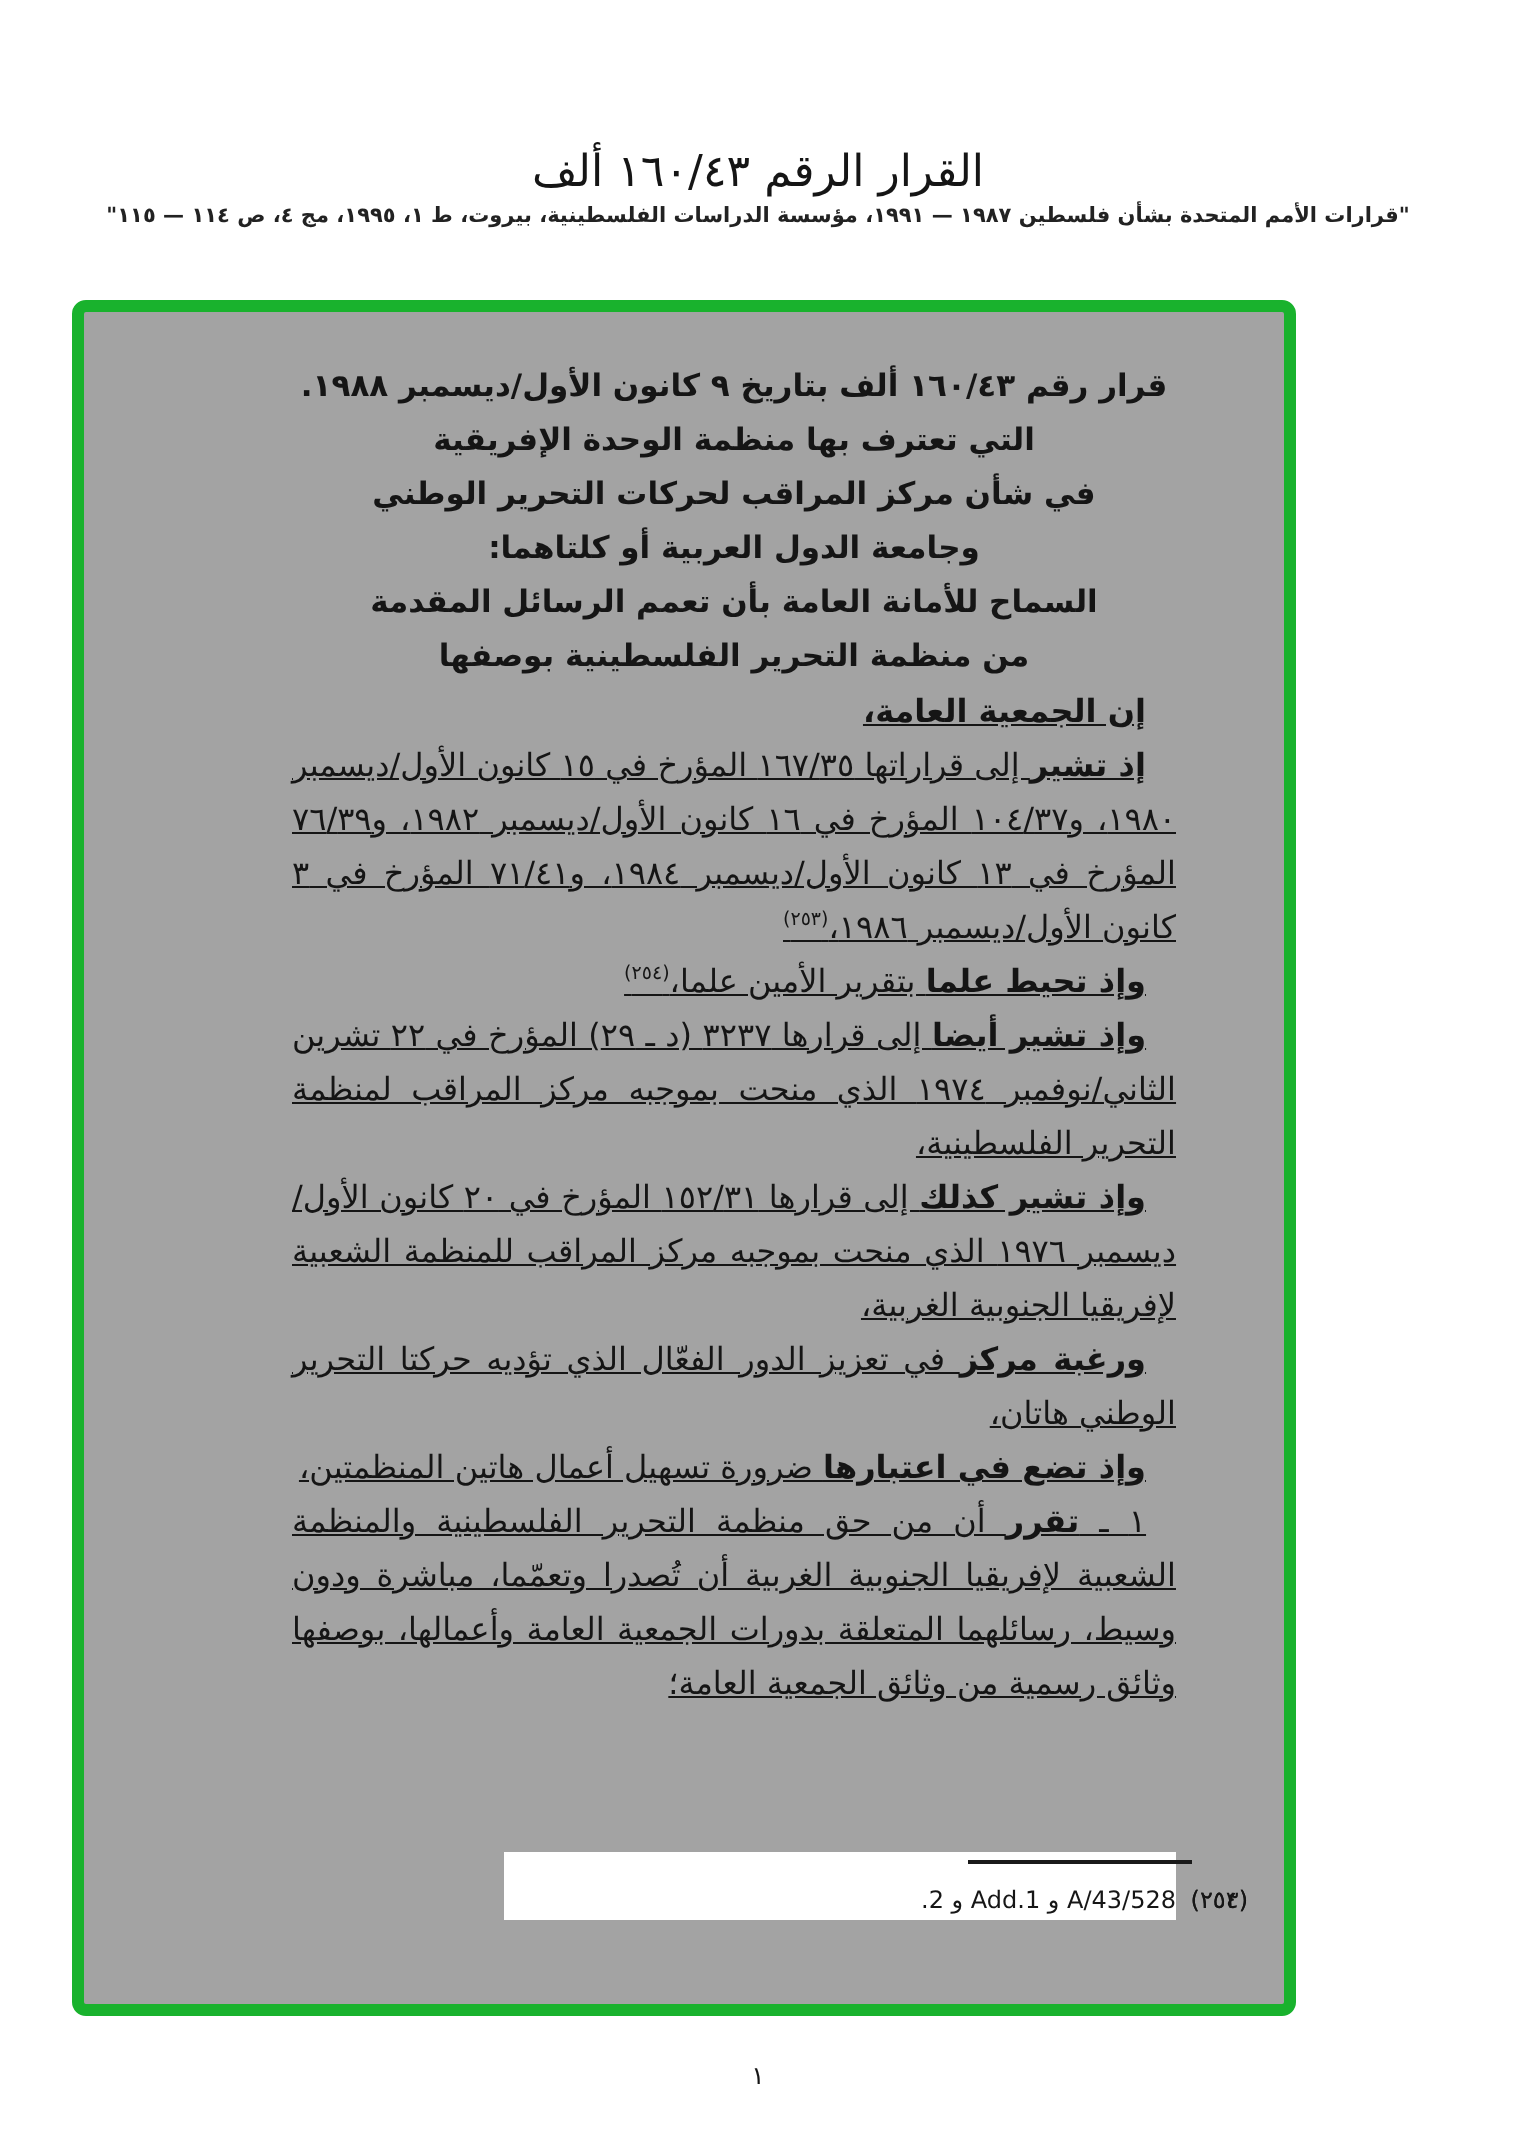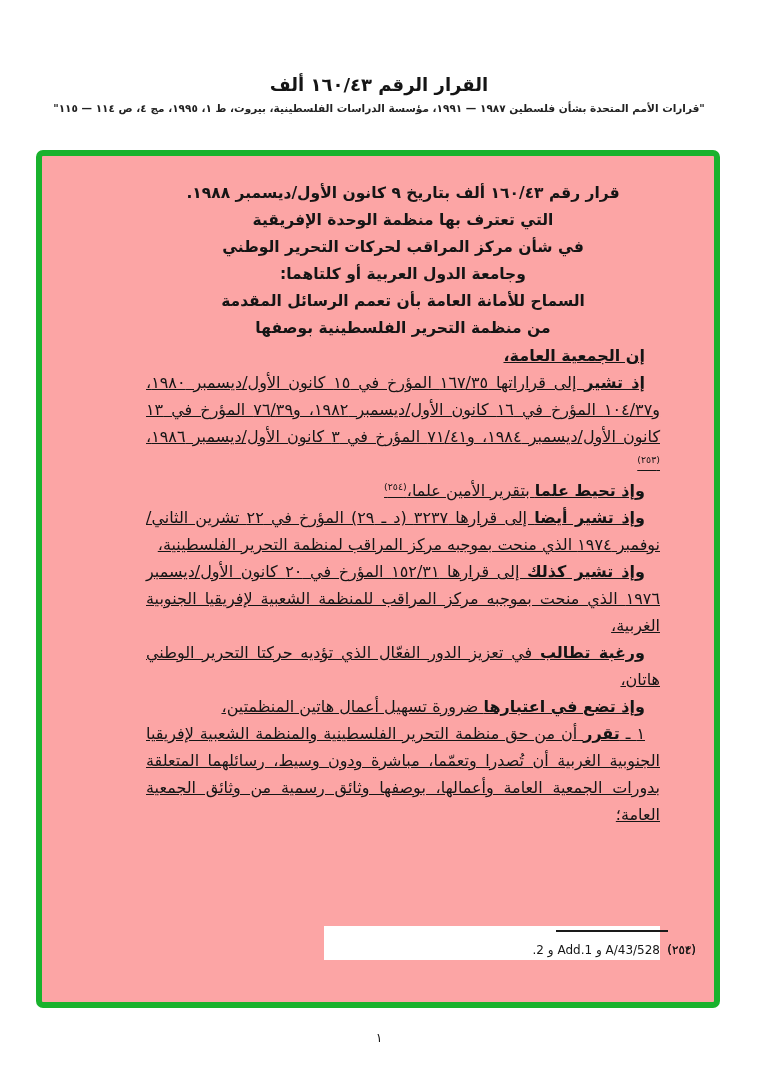--- a/index.html
+++ b/index.html
@@ -4,31 +4,31 @@
 <style>
   html,body{margin:0;padding:0;}
   body{
     width:758px;height:1078px;position:relative;overflow:hidden;
     background:#ffffff;color:#151515;
     font-family:"DejaVu Sans",sans-serif;
   }
   .page-title{
     position:absolute;top:74px;left:0;right:0;
     text-align:center;direction:rtl;
-    font-size:18px;font-weight:bold;letter-spacing:0;
+    font-size:22px;font-weight:normal;letter-spacing:0;
   }
   .source-line{
     position:absolute;top:102px;left:0;right:0;
     text-align:center;direction:rtl;
     font-size:10.5px;font-weight:bold;color:#222;
   }
   .res-box{
-    position:absolute;left:36px;top:150px;width:684px;height:858px;
+    position:absolute;left:36px;top:150px;width:612px;height:858px;
     box-sizing:border-box;border:6px solid #19b22d;border-radius:7px;
-    direction:rtl;overflow:hidden;background:#fca5a5;
+    direction:rtl;overflow:hidden;background:#a3a3a3;
   }
   .res-inner{padding:24px 54px 0 104px;}
   .doc-heading{
     text-align:center;font-weight:bold;
     font-size:15.5px;line-height:27px;
   }
   .section-label{
     text-align:center;font-weight:bold;font-size:16px;
     margin:16px 0 17px 40px;
   }
@@ -74,21 +74,21 @@
       <div>من منظمة التحرير الفلسطينية بوصفها</div>
     </div>
 
 
     <div class="body-text">
       <p><span></span><b class="lead">إن الجمعية العامة،</b><span></span><sup></sup></p>
       <p><span></span><b class="lead">إذ تشير</b><span> إلى قراراتها ٣٥‏/‏١٦٧ المؤرخ في ١٥ كانون الأول/ديسمبر ١٩٨٠، و٣٧‏/‏١٠٤ المؤرخ في ١٦ كانون الأول/ديسمبر ١٩٨٢، و٣٩‏/‏٧٦ المؤرخ في ١٣ كانون الأول/ديسمبر ١٩٨٤، و٤١‏/‏٧١ المؤرخ في ٣ كانون الأول/ديسمبر ١٩٨٦،</span><sup>(٢٥٣)</sup></p>
       <p><span></span><b class="lead">وإذ تحيط علما</b><span> بتقرير الأمين علما،</span><sup>(٢٥٤)</sup></p>
       <p><span></span><b class="lead">وإذ تشير أيضا</b><span> إلى قرارها ٣٢٣٧ (د ـ ٢٩) المؤرخ في ٢٢ تشرين الثاني/نوفمبر ١٩٧٤ الذي منحت بموجبه مركز المراقب لمنظمة التحرير الفلسطينية،</span><sup></sup></p>
       <p><span></span><b class="lead">وإذ تشير كذلك</b><span> إلى قرارها ٣١‏/‏١٥٢ المؤرخ في ٢٠ كانون الأول/ديسمبر ١٩٧٦ الذي منحت بموجبه مركز المراقب للمنظمة الشعبية لإفريقيا الجنوبية الغربية،</span><sup></sup></p>
-      <p><span></span><b class="lead">ورغبة تطالب</b><span> في تعزيز الدور الفعّال الذي تؤديه حركتا التحرير الوطني هاتان،</span><sup></sup></p>
+      <p><span></span><b class="lead">ورغبة مركز</b><span> في تعزيز الدور الفعّال الذي تؤديه حركتا التحرير الوطني هاتان،</span><sup></sup></p>
       <p><span></span><b class="lead">وإذ تضع في اعتبارها</b><span> ضرورة تسهيل أعمال هاتين المنظمتين،</span><sup></sup></p>
       <p><span>١ ـ </span><b class="lead">تقرر</b><span> أن من حق منظمة التحرير الفلسطينية والمنظمة الشعبية لإفريقيا الجنوبية الغربية أن تُصدرا وتعمّما، مباشرة ودون وسيط، رسائلهما المتعلقة بدورات الجمعية العامة وأعمالها، بوصفها وثائق رسمية من وثائق الجمعية العامة؛</span><sup></sup></p>
     </div>
   </div>
 
   <div class="fn-area">
     <div class="fn-rule"></div>
     <div class="footnote">
       <span class="fn-marker">(٢٥٣)</span>
     </div>

